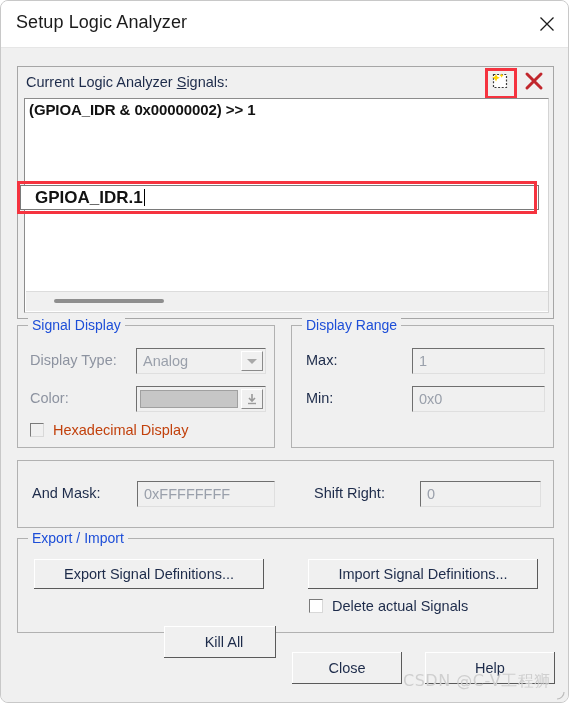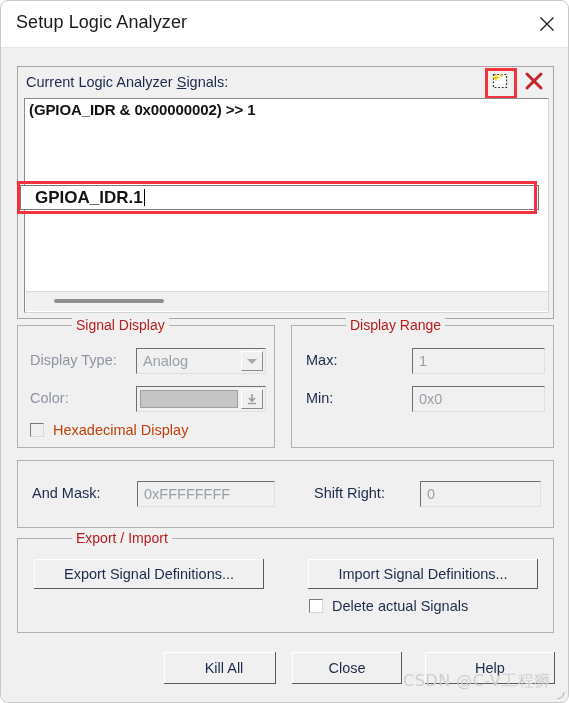--- a/index.html
+++ b/index.html
@@ -212,23 +212,22 @@
     box-sizing: border-box;
     border: 1px solid #b1b1b1;
   }
   .group-title {
     position: absolute;
     top: -9px;
     left: 10px;
     padding: 0 4px;
     background: #f0f0f0;
     font-size: 14px;
-    color: #b91c1c;
-    white-space: nowrap;
-    margin-left: 44px;
+    color: #1d4ed8;
+    white-space: nowrap;
   }
 
   .fieldlabel {
     position: absolute;
     font-size: 14.5px;
     color: #1d2b4a;
     white-space: nowrap;
   }
   .fieldlabel.dim { color: #8d93a0; }
 
@@ -526,21 +525,21 @@
       <div class="btn" style="left:16px; top:20px; width:230px; height:30px;">Export Signal Definitions...</div>
 
       <div class="btn" style="left:290px; top:20px; width:230px; height:30px;">Import Signal Definitions...</div>
 
       <div class="checkrow" style="left:291px; top:59px;">
         <span class="checkbox enabled"></span>
         <span class="cklabel">Delete actual Signals</span>
       </div>
     </div>
 
-    <div class="btn" style="left:163px; top:604px; width:112px; height:32px;padding-left:8px;">Kill All</div>
+    <div class="btn" style="left:163px; top:578px; width:112px; height:32px;padding-left:8px;">Kill All</div>
     <div class="btn" style="left:291px; top:604px; width:110px; height:32px;">Close</div>
     <div class="btn" style="left:424px; top:604px; width:130px; height:32px;">Help</div>
 
   </div>
 
   <div class="watermark">CSDN @C-V工程狮</div>
 
   <div class="grip">
     <svg width="14" height="14" viewBox="0 0 14 14">
       <path d="M13 6 A7 7 0 0 1 6 13" stroke="#bdbdbd" stroke-width="1.2" fill="none"></path>

